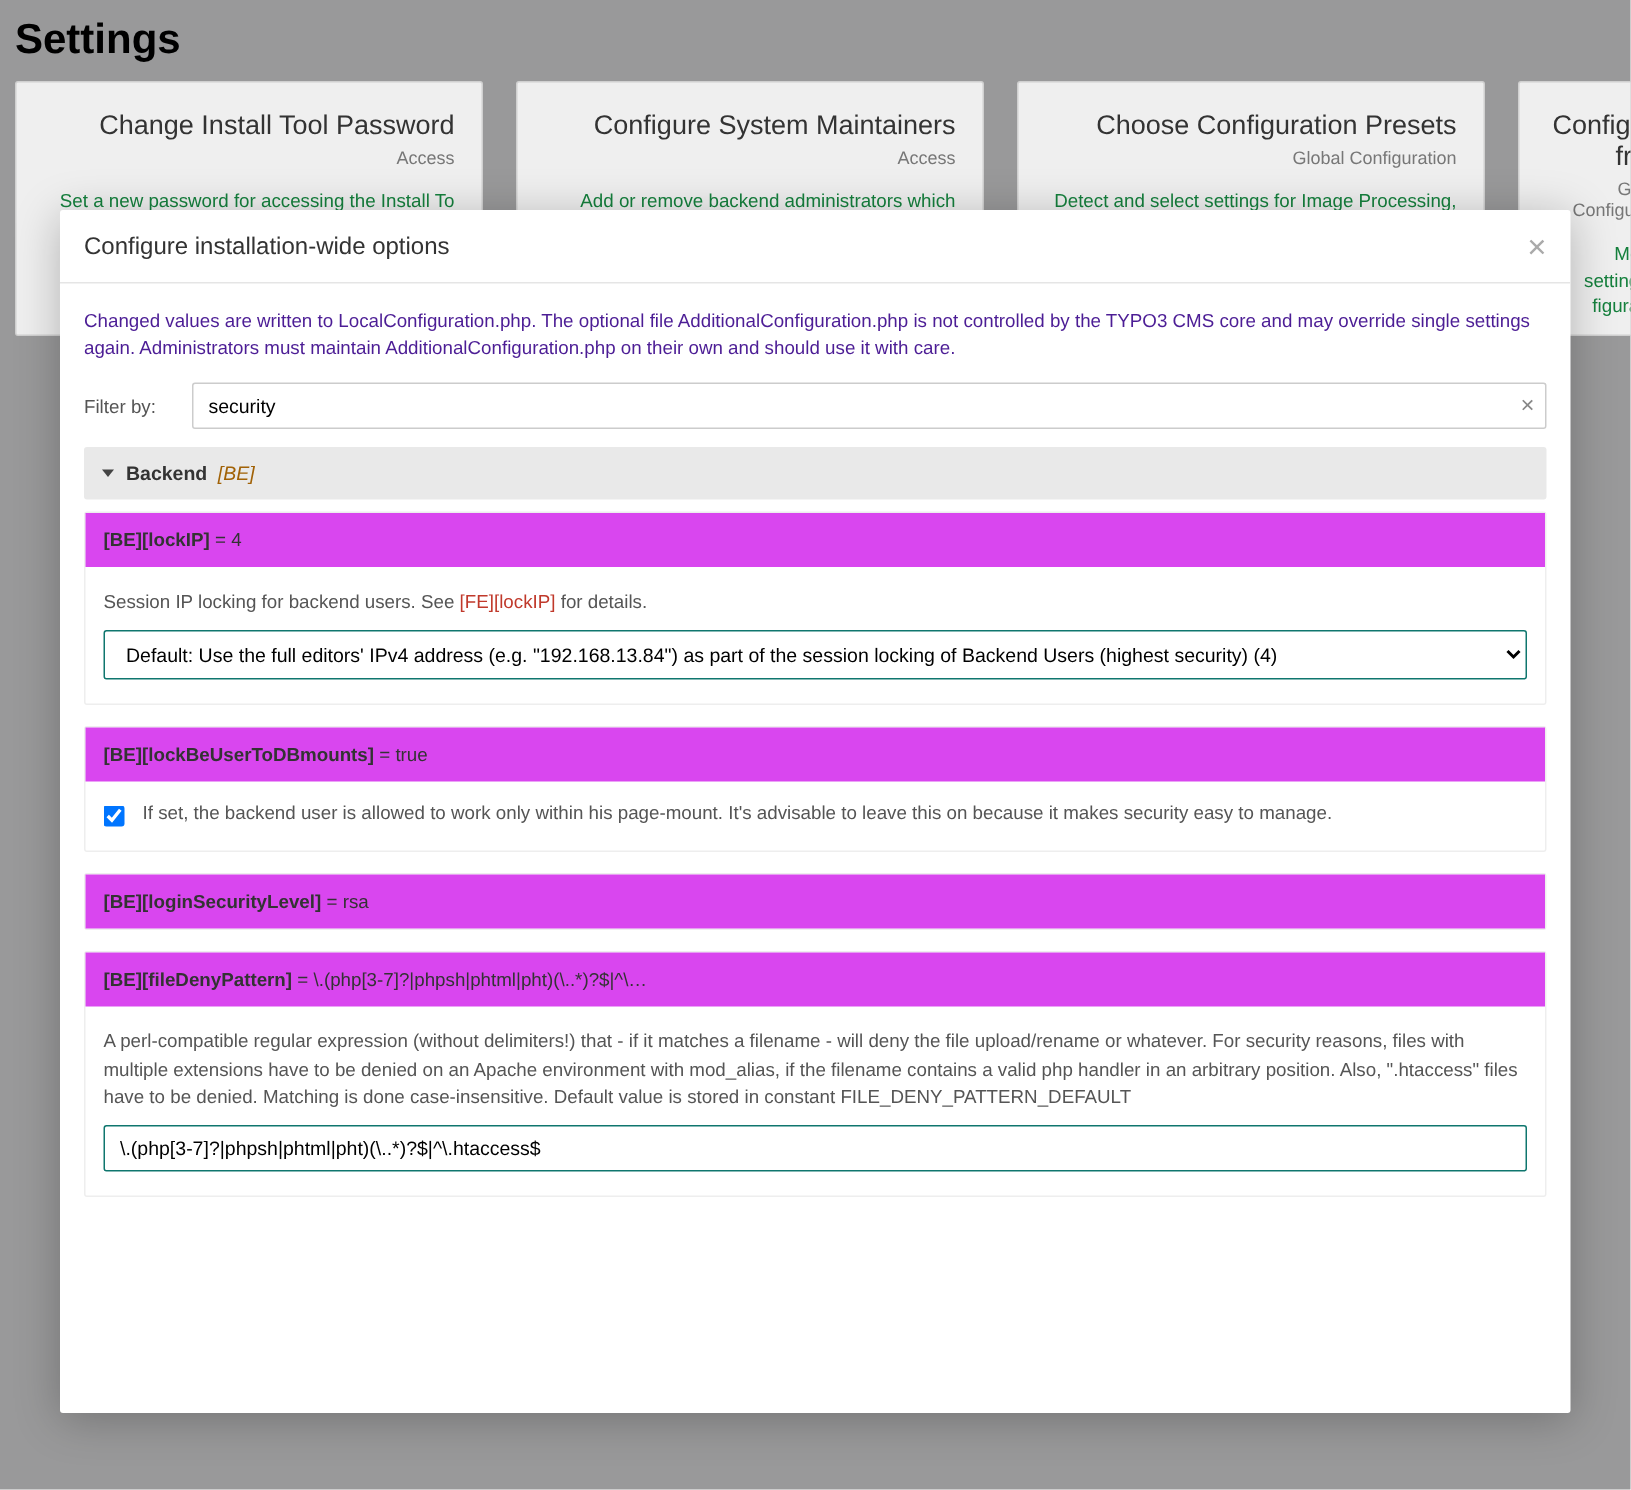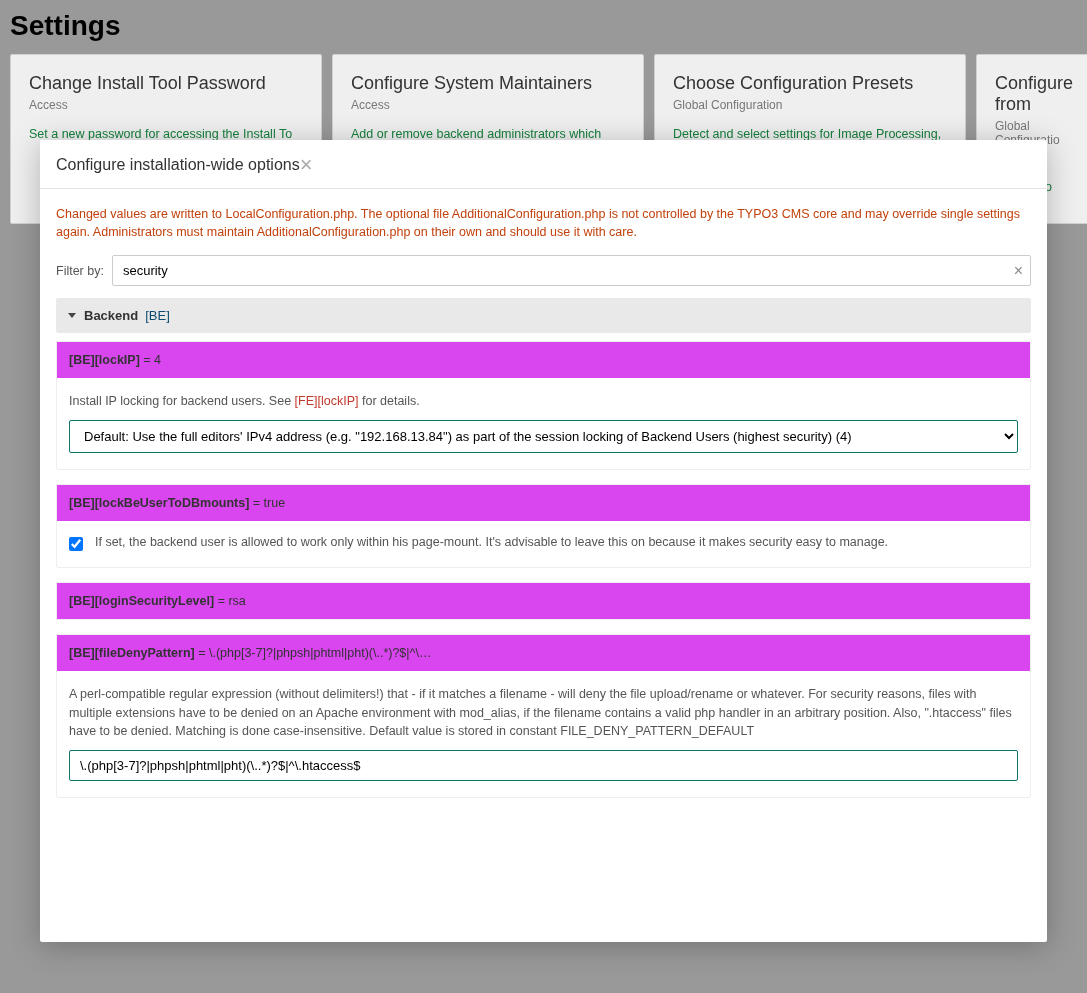--- a/index.html
+++ b/index.html
@@ -17,21 +17,22 @@
   padding: 0 10px;
 }
 h1.page-title {
   font-size: 28px;
   font-weight: 600;
   color: #000000;
   padding: 10px 0 12px 0;
 }
 .card-row {
   display: flex;
-  gap: 10px;
+  gap: 22px;
+  text-align: right;
 }
 .card {
   background: #efefef;
   border: 1px solid #d0d0d0;
   border-radius: 2px;
   padding: 18px 18px;
   width: 312px;
   flex-shrink: 0;
   height: 170px;
 }
@@ -66,21 +67,21 @@
   background: #fff;
   box-shadow: 0 4px 30px rgba(0,0,0,0.25);
   border-radius: 2px;
   display: flex;
   flex-direction: column;
 }
 .modal-header {
   padding: 14px 16px 12px 16px;
   border-bottom: 1px solid #e5e5e5;
   display: flex;
-  justify-content: flex-start;
+  justify-content: space-between;
   align-items: center;
 }
 .modal-header h3 {
   font-size: 16px;
   font-weight: 400;
   color: #333;
 }
 .modal-close {
   font-size: 22px;
   color: #aaa;
@@ -92,28 +93,28 @@
 .modal-body-scroll {
   flex: 1;
   overflow-y: auto;
   padding: 0;
 }
 .modal-body {
   padding: 16px 16px 12px 16px;
 }
 .modal-intro {
   font-size: 12.5px;
-  color: #c2410c;
+  color: #4c1d95;
   line-height: 1.45;
   margin-bottom: 14px;
 }
 .filter-row {
   display: flex;
   align-items: center;
-  gap: 8px;
+  gap: 24px;
   margin-bottom: 12px;
 }
 .filter-label {
   font-size: 12.5px;
   color: #555;
 }
 .filter-input-wrap {
   flex: 1;
   position: relative;
 }
@@ -149,21 +150,21 @@
 }
 .caret-down {
   display: inline-block;
   width: 0; height: 0;
   border-left: 4px solid transparent;
   border-right: 4px solid transparent;
   border-top: 5px solid #444;
   margin-right: 4px;
 }
 .section-header strong { font-weight: 700; }
-.section-header .tag { color: #0c4a6e; margin-left: 3px; }
+.section-header .tag { color: #a16207; margin-left: 3px; font-style: italic; }
 
 .item {
   border: 1px solid #eee;
   border-radius: 2px;
   margin: 0 0 14px 0;
 }
 .item-header {
   background: #d946ef;
   padding: 11px 12px;
   font-size: 12.5px;
@@ -266,21 +267,21 @@
         <span class="tag">[BE]</span>
       </div>
 
       <div class="item">
         <div class="item-header">
           <span class="key">[BE][lockIP]</span>
           <span class="val">= 4</span>
         </div>
         <div class="item-body">
           <p>
-            <span>Install IP locking for backend users. See </span><span style="color:#c0392b">[FE][lockIP]</span><span> for details.</span>
+            <span>Session IP locking for backend users. See </span><span style="color:#c0392b">[FE][lockIP]</span><span> for details.</span>
           </p>
           <select class="form-control">
             <option>Default: Use the full editors' IPv4 address (e.g. "192.168.13.84") as part of the session locking of Backend Users (highest security) (4)</option>
           </select>
         </div>
       </div>
 
       <div class="item">
         <div class="item-header">
           <span class="key">[BE][lockBeUserToDBmounts]</span>

